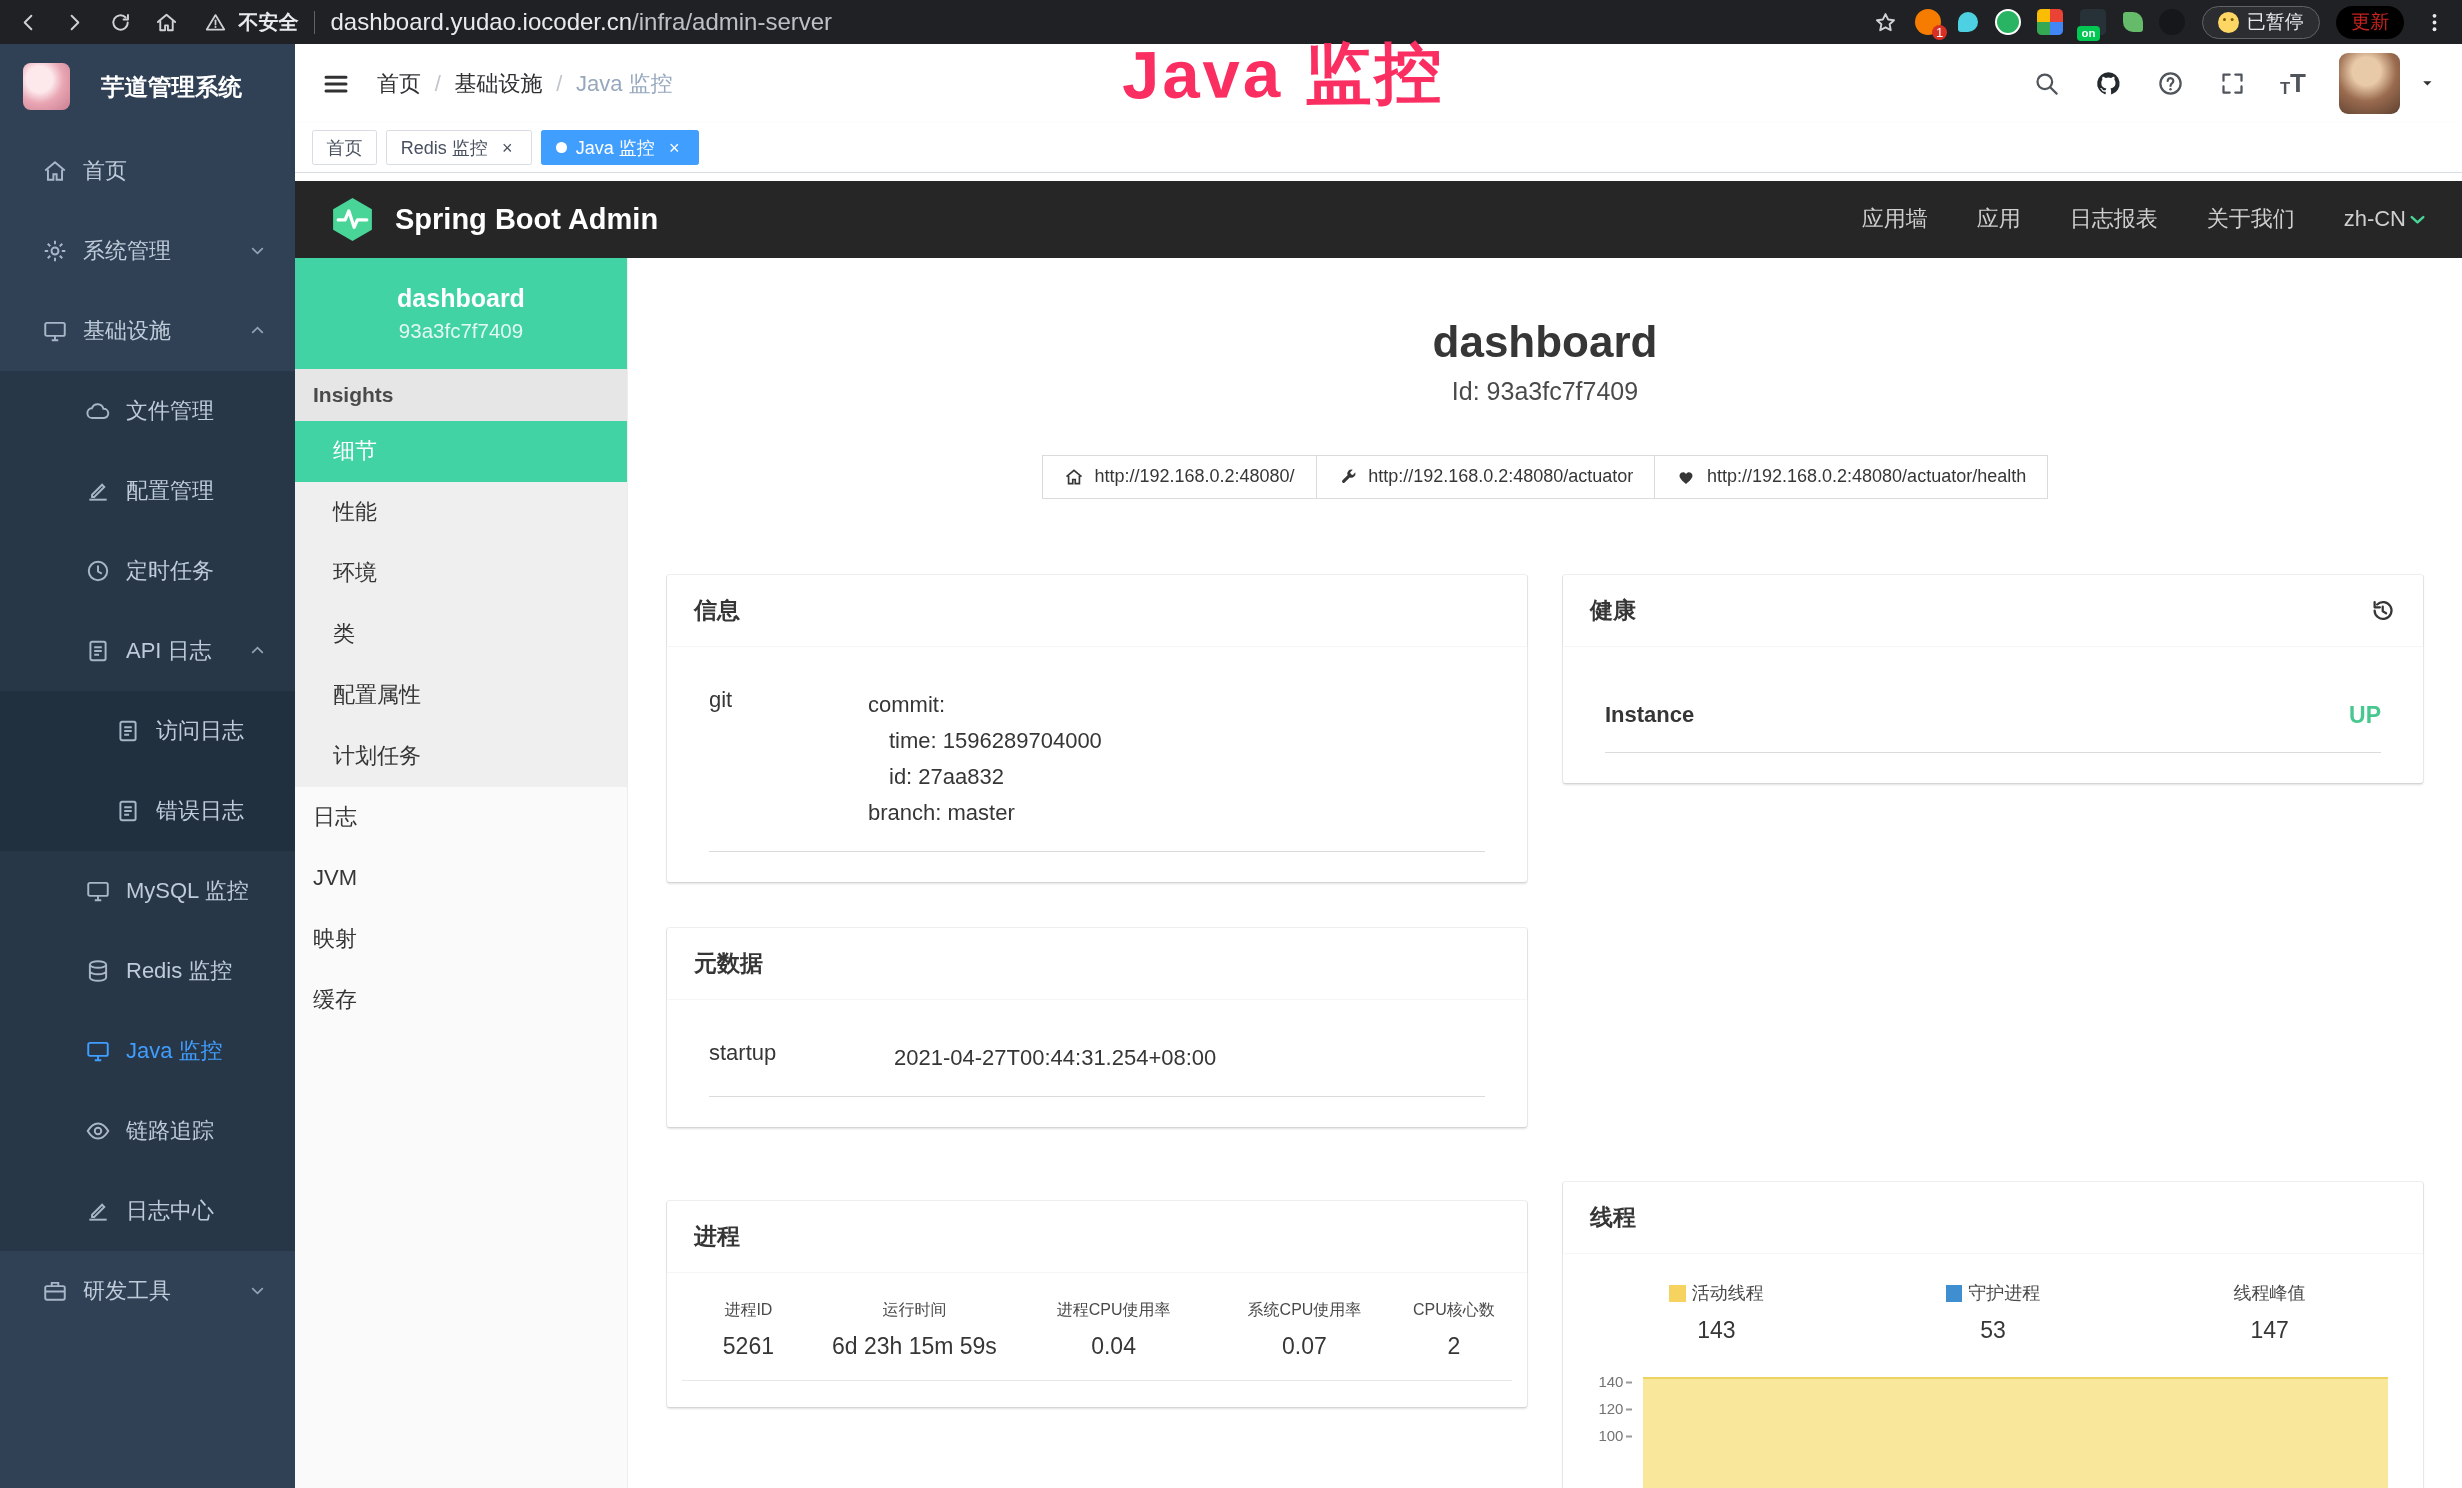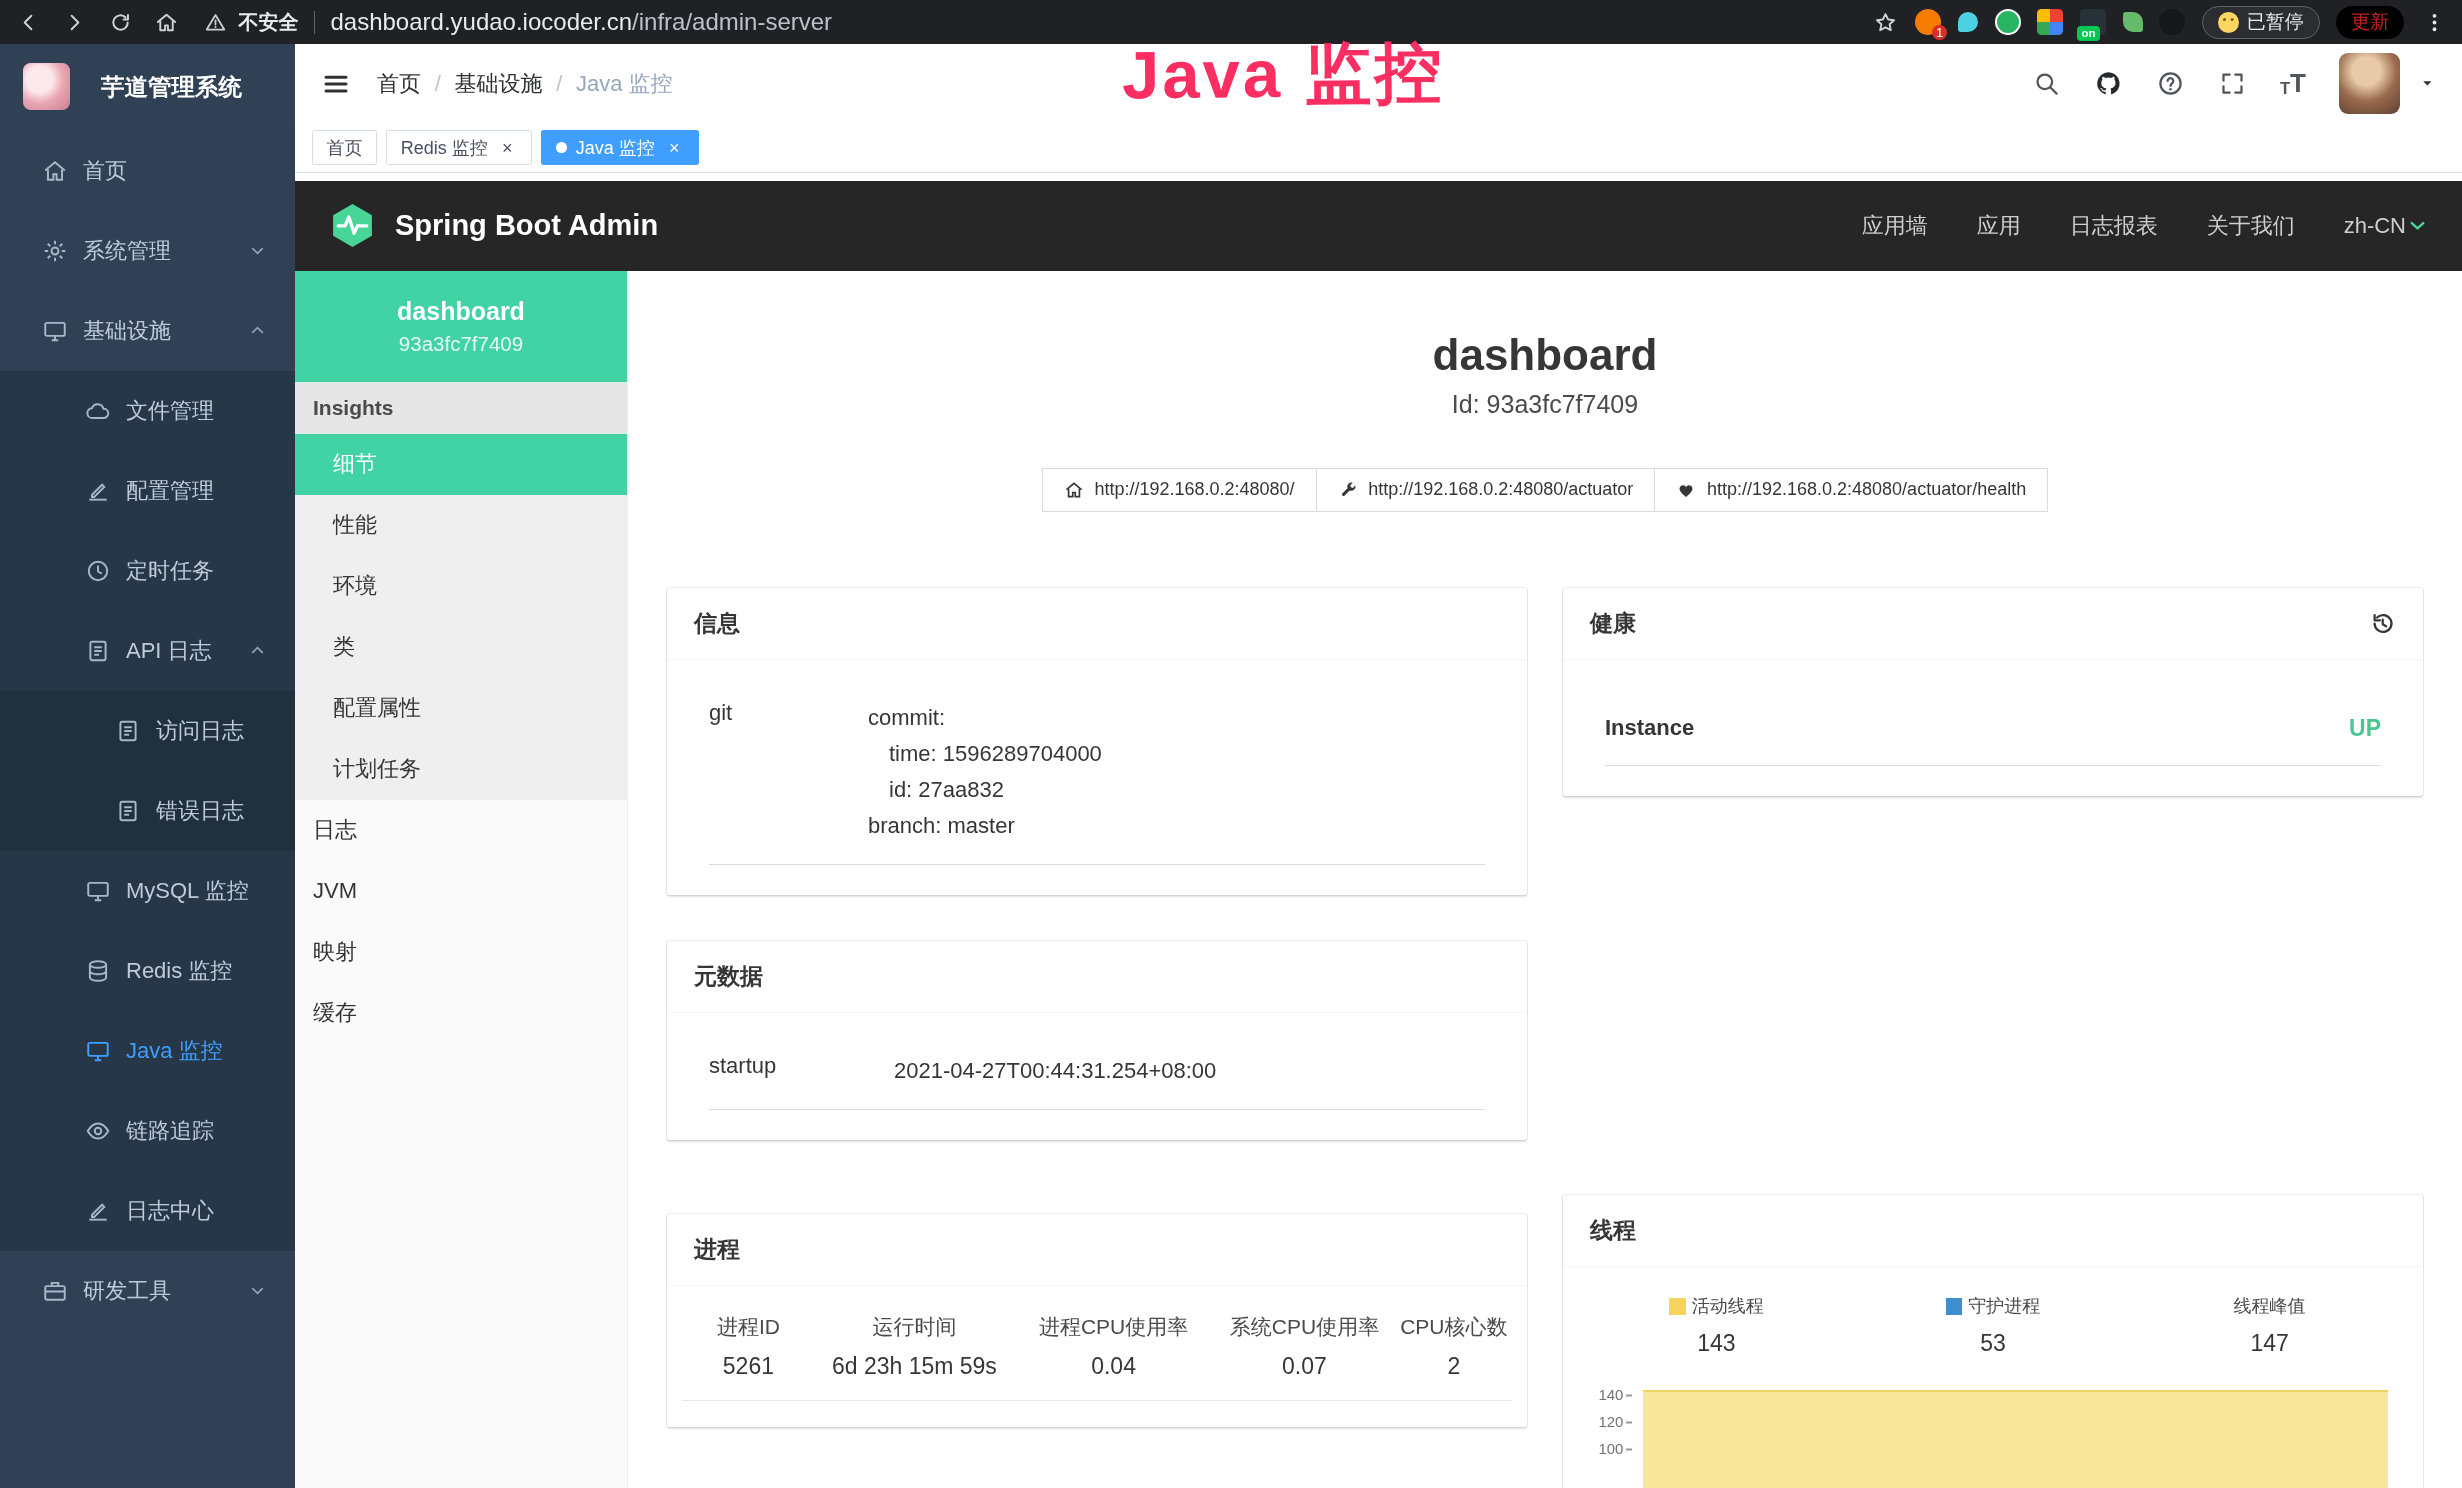--- a/index.html
+++ b/index.html
@@ -83,21 +83,21 @@
   .tabbar{height:50px;border-bottom:0.8px solid #d8dce5;box-shadow:0 1.5px 4.6px rgba(0,21,41,.06);display:flex;align-items:center;gap:9px;padding:0 16.7px;background:#fff;flex-shrink:0;}
   .tab{height:35px;display:inline-flex;align-items:center;gap:9px;padding:0 13.7px;border:0.8px solid #d8dce5;background:#fff;color:#495060;font-size:18px;cursor:pointer;border-radius:2.3px;}
   .tab .dot{display:none;}
   .tab .close{width:21px;height:21px;border-radius:50%;display:flex;align-items:center;justify-content:center;font-size:18px;line-height:1;}
   .tab .close::before{content:"×";}
   .tab.active{background:#409eff;border-color:#409eff;color:#fff;}
   .tab.active .dot{display:block;width:10.6px;height:10.6px;border-radius:50%;background:#fff;}
 
   
   .sba{flex:1;padding-top:7.6px;display:flex;flex-direction:column;overflow:hidden;background:#fff;}
-  .sba-header{height:90px;background:#262626;display:flex;align-items:center;padding:0 33px;flex-shrink:0;}
+  .sba-header{height:77px;background:#262626;display:flex;align-items:center;padding:0 33px;flex-shrink:0;}
   .sba-logo{width:49px;height:49px;flex-shrink:0;}
   .sba-brand{color:#fff;font-size:29px;font-weight:bold;margin-left:18px;white-space:nowrap;}
   .sba-nav{margin-left:auto;display:flex;align-items:center;gap:49px;font-size:22px;color:#cfcfcf;}
   .sba-nav .nitem{cursor:pointer;white-space:nowrap;}
   .lang{display:flex;align-items:center;cursor:pointer;}
   .lang .lcaret{width:23px;height:23px;color:#48d597;}
   .lang .lcaret svg{width:23px;height:23px;stroke:currentColor;fill:none;stroke-width:2.6;stroke-linecap:round;stroke-linejoin:round;}
 
   .sba-body{flex:1;display:flex;overflow:hidden;}
   .sba-sidebar{width:333px;flex-shrink:0;background:#fafafa;border-right:0.8px solid #ededed;}
@@ -139,21 +139,21 @@
   .card.meta .kv-key{width:185px;}
 
   .hrow{display:flex;align-items:center;justify-content:space-between;padding:26px 0 23px;border-bottom:0.8px solid #dbdbdb;}
   .hrow .hl{font-size:22px;font-weight:600;color:#363636;}
   .hrow .hv{font-size:23px;font-weight:bold;color:#48c78e;}
   .card.health .card-body{padding-top:30px;}
 
   .ptable{display:flex;text-align:center;padding:10.6px 0 20px;border-bottom:0.8px solid #e8e8e8;}
   .pcell{min-width:0;}
   .pc1{width:16%;}.pc2{width:24%;}.pc3{width:24%;}.pc4{width:22%;}.pc5{width:14%;}
-  .phead{font-size:21px;color:#4a4a4a;white-space:nowrap;}
+  .phead{font-size:16px;color:#4a4a4a;white-space:nowrap;}
   .pval{font-size:23px;color:#363636;margin-top:12px;white-space:nowrap;}
   .card.process .card-body{padding:18px 15px 26px;}
 
   .card.threads{min-height:470px;}
   .card.threads .card-body{padding:18px 15px 0;}
   .legend{display:flex;text-align:center;padding-top:10.6px;}
   .lcell{width:33.33%;min-width:0;}
   .lhead{font-size:18px;color:#4a4a4a;display:flex;align-items:center;justify-content:center;gap:6px;white-space:nowrap;}
   .sq{width:16.7px;height:16.7px;display:inline-block;}
   .sq.yellow{background:#f6d35e;}

